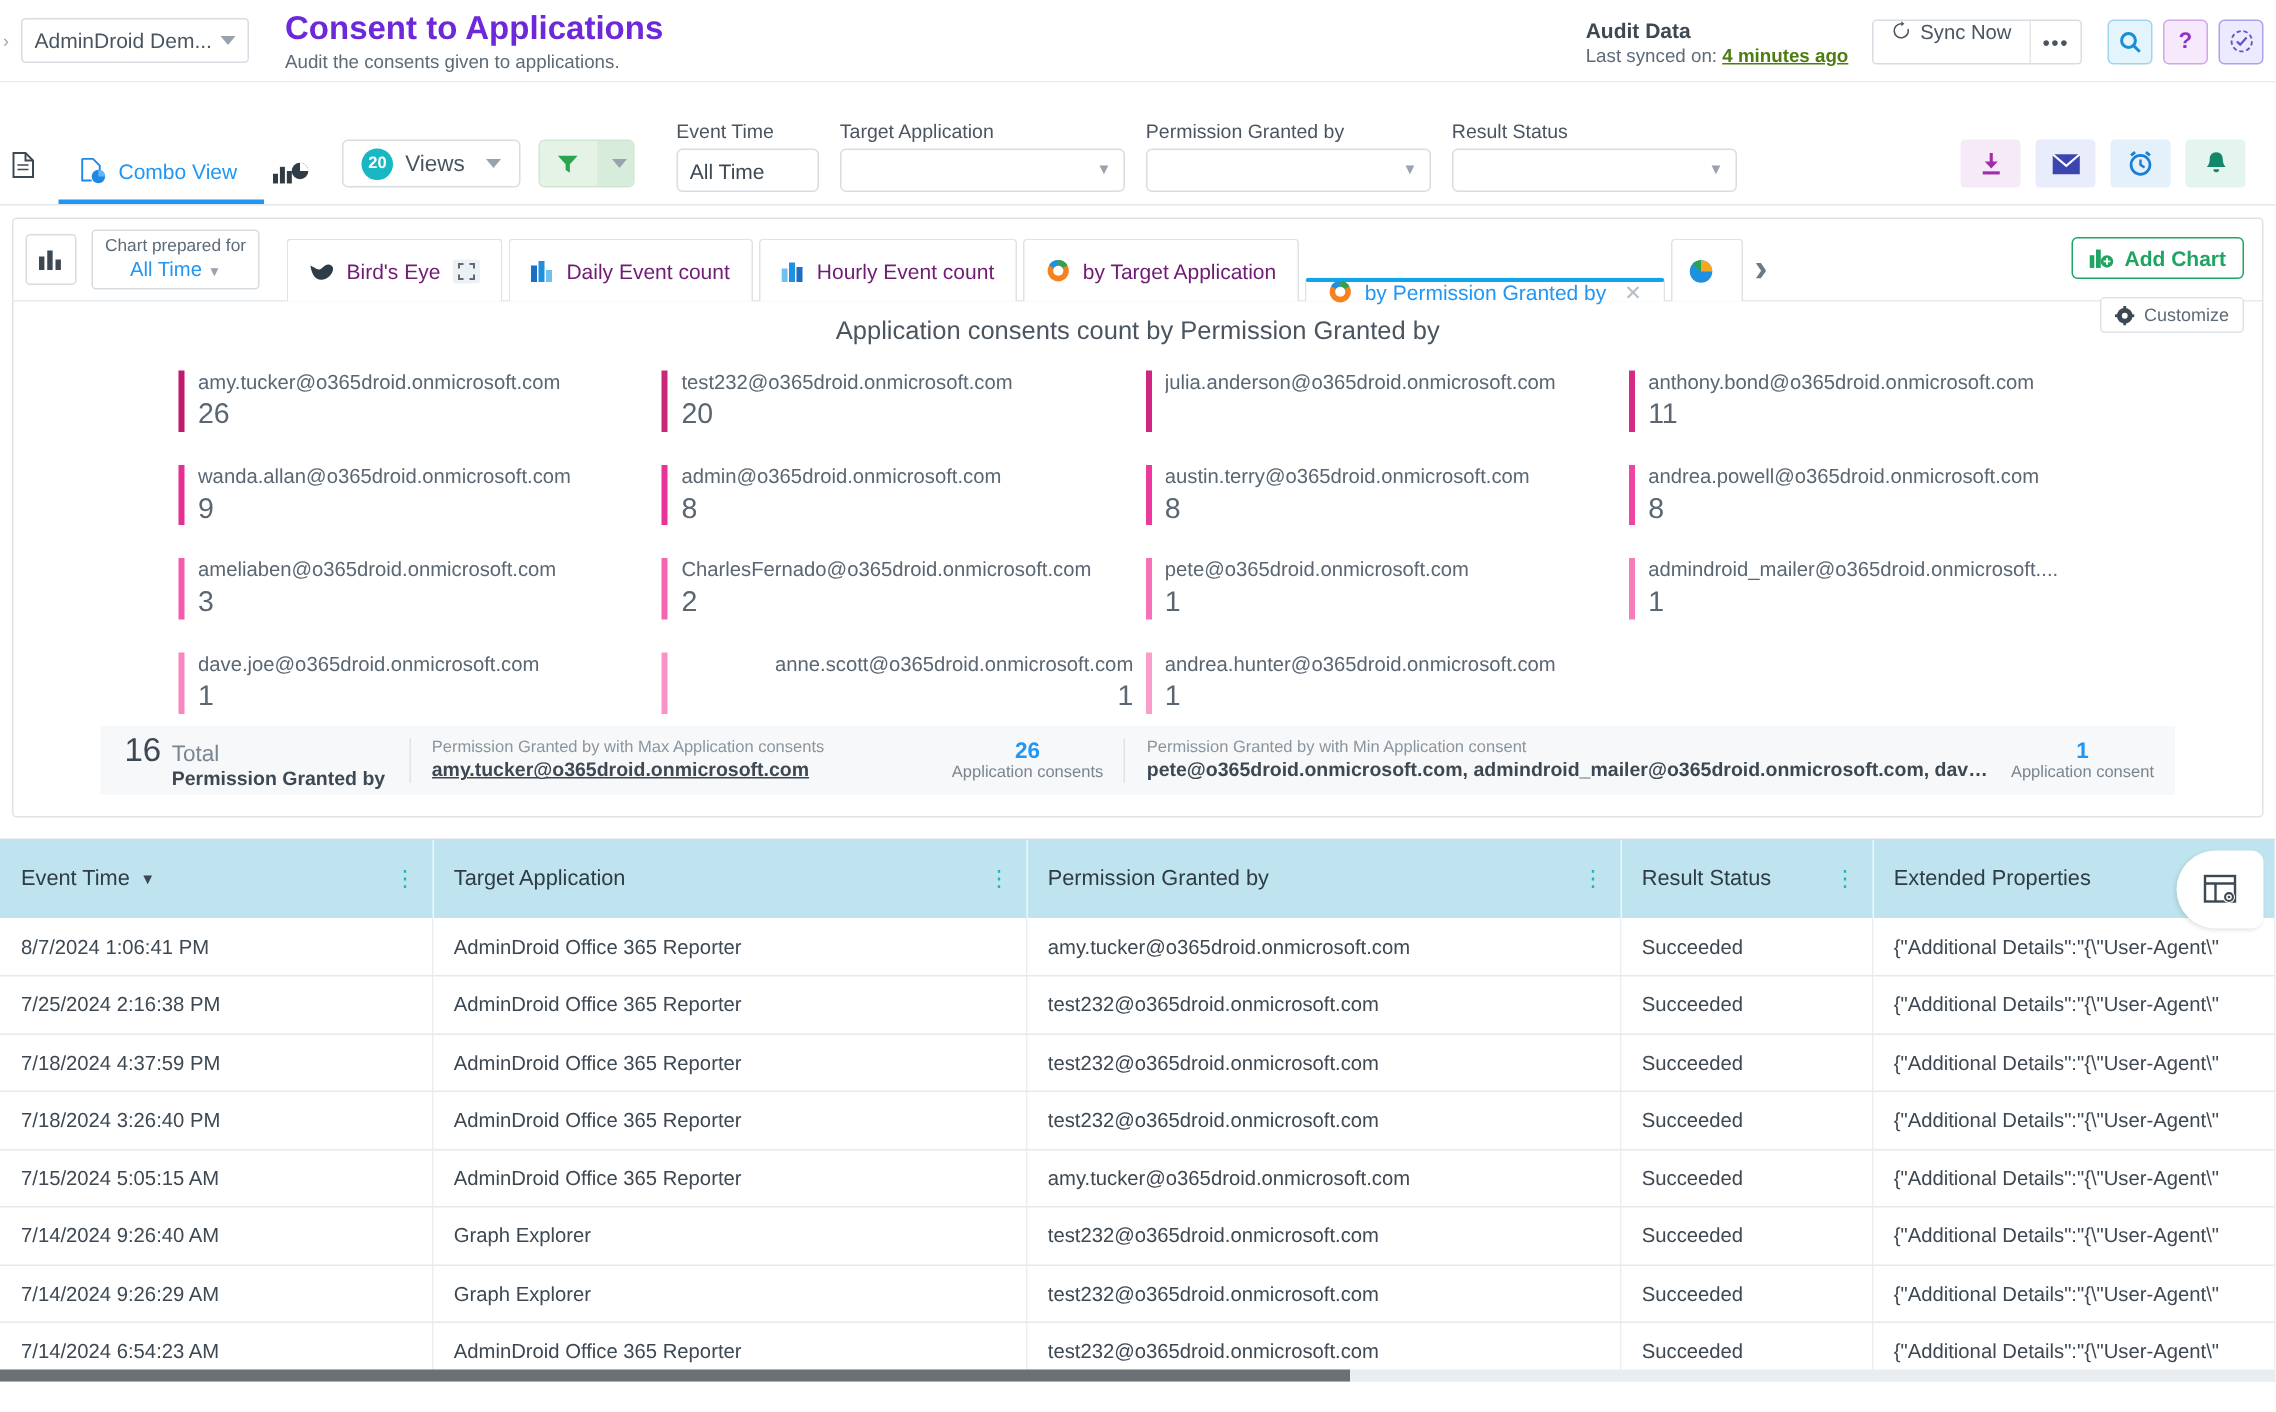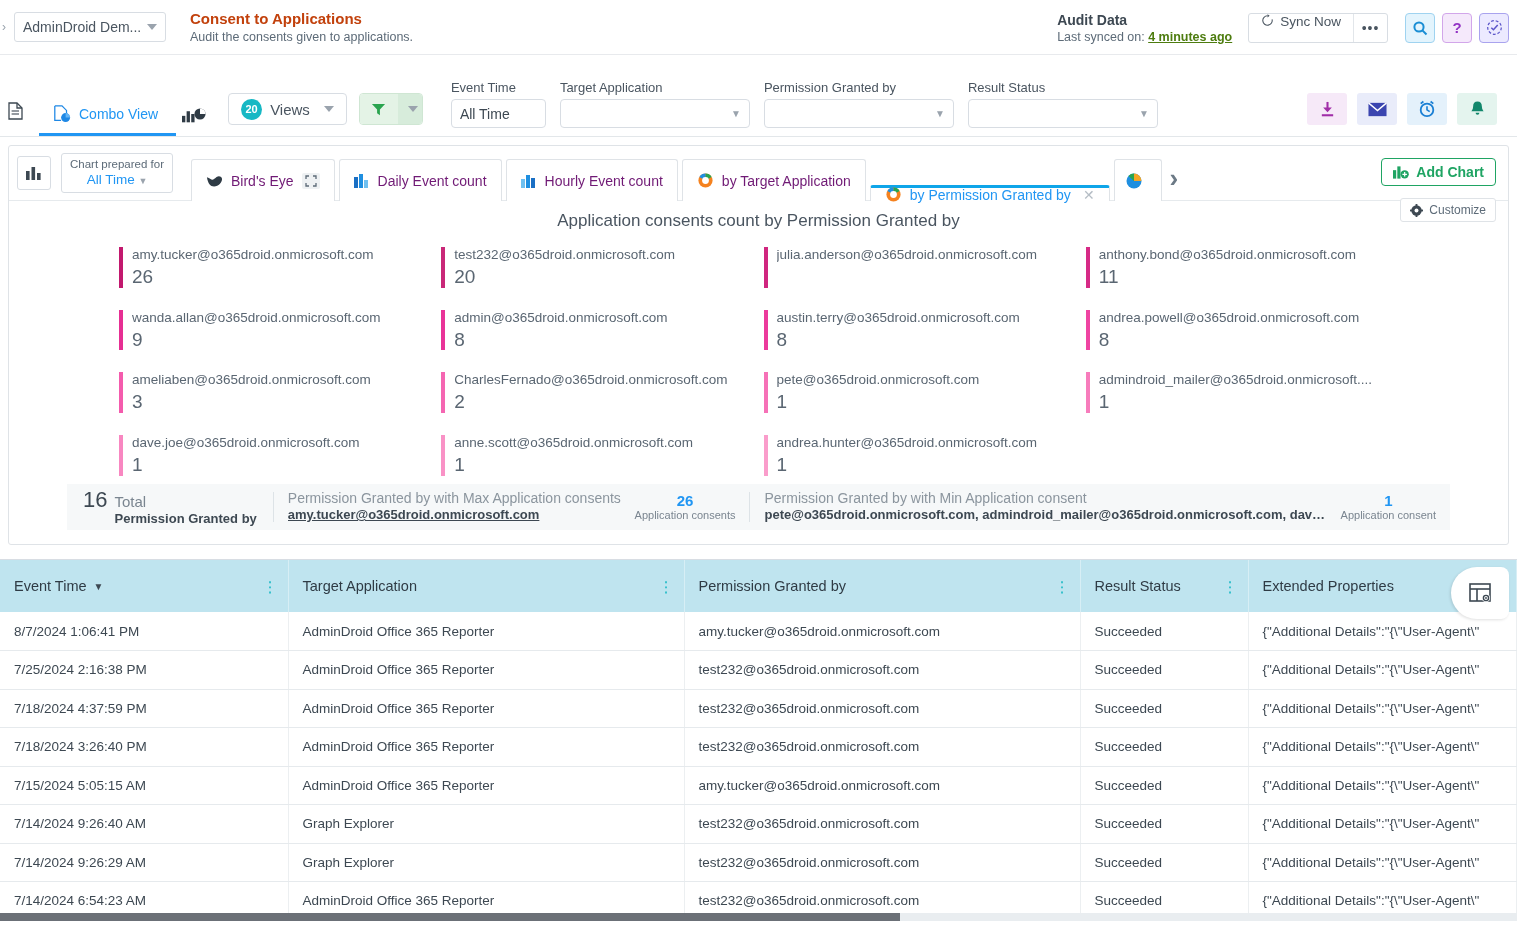--- a/index.html
+++ b/index.html
@@ -27,21 +27,21 @@
     border:1px solid #d8dde3; border-radius:3px; background:#fff;
     display:flex; align-items:center; padding:0 8px;
     font-size:14px; color:#4a5560; cursor:pointer;
   }
   .org-select .org-name{ flex:1; white-space:nowrap; overflow:hidden; }
   .caret-dn{
     width:0;height:0;border-left:5px solid transparent;border-right:5px solid transparent;
     border-top:6px solid #9aa3ad; margin-left:6px;
   }
   .page-title-wrap{ margin-left:24px; }
-  .page-title{ font-size:15px; font-weight:bold; color:#c2410c; line-height:1.15; }
+  .page-title{ font-size:22px; font-weight:bold; color:#6d28d9; line-height:1.15; }
   .page-sub{ font-size:12.5px; color:#5d6b78; margin-top:3px; }
 
   .topbar-right{
     position:absolute; right:8px; top:0; height:55px;
     display:flex; align-items:center;
   }
   .audit-block{ text-align:left; margin-right:16px; }
   .audit-title{ font-size:14px; font-weight:bold; color:#3d4852; }
   .audit-sync{ font-size:12.5px; color:#5d6b78; margin-top:2px; }
   .audit-sync b{ color:#4d7c0f;text-decoration:underline; }
@@ -192,21 +192,21 @@
     position:absolute; left:58px; right:58px; bottom:14px; height:46px;
     background:#f6f8f9; display:flex; align-items:center;
   }
   .sum-a{ display:flex; align-items:baseline; gap:7px; padding:0 16px; }
   .sum-a .big{ font-size:22px; color:#3d4852; }
   .sum-a .lines .l1{ font-size:15px;color:#7a8590; line-height:1.1;}
   .sum-a .lines .l2{ font-size:13px;color:#3d4852; font-weight:bold; line-height:1.2;}
   .vdiv{ width:1px; height:30px; background:#dde3e7; }
   .sum-b{ flex:1; padding:0 14px; display:flex; align-items:center; min-width:0;}
   .sum-b .txt{ flex:1; min-width:0; }
-  .sum-b .l1{ font-size:14px; color:#8b959e; line-height:1.25; }
+  .sum-b .l1{ font-size:11px; color:#8b959e; line-height:1.25; }
   .sum-b .l2{
     font-size:13px;color:#3d4852; font-weight:bold; line-height:1.3;
     white-space:nowrap; overflow:hidden; text-overflow:ellipsis;
   }
   .sum-b .l2.link{ color:#3d4852; text-decoration:underline; }
   .sum-b .num{ text-align:center; margin-left:12px; flex:0 0 auto;}
   .sum-b .num .n{ font-size:15px; color:#2196f3; font-weight:bold; line-height:1.1;}
   .sum-b .num .c{ font-size:11px; color:#7a8590; }
 
   
@@ -542,21 +542,21 @@
         <div class="val">1</div>
       </div>
       <div class="kpi" style="border-left-color: rgb(247, 124, 188);">
         <div class="name">admindroid_mailer@o365droid.onmicrosoft....</div>
         <div class="val">1</div>
       </div>
       <div class="kpi" style="border-left-color: rgb(248, 135, 193);">
         <div class="name">dave.joe@o365droid.onmicrosoft.com</div>
         <div class="val">1</div>
       </div>
-      <div class="kpi" style="border-left-color: rgb(249, 146, 198);">
+      <div class="kpi" style="border-left-color: rgb(249, 146, 198); text-align: right;">
         <div class="name">anne.scott@o365droid.onmicrosoft.com</div>
         <div class="val">1</div>
       </div>
       <div class="kpi" style="border-left-color: rgb(250, 157, 203);">
         <div class="name">andrea.hunter@o365droid.onmicrosoft.com</div>
         <div class="val">1</div>
       </div>
     </div>
 
     <div class="summary">

